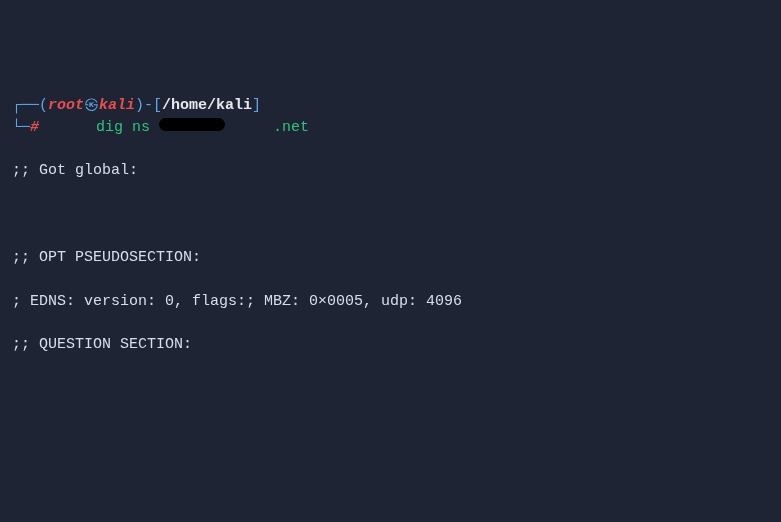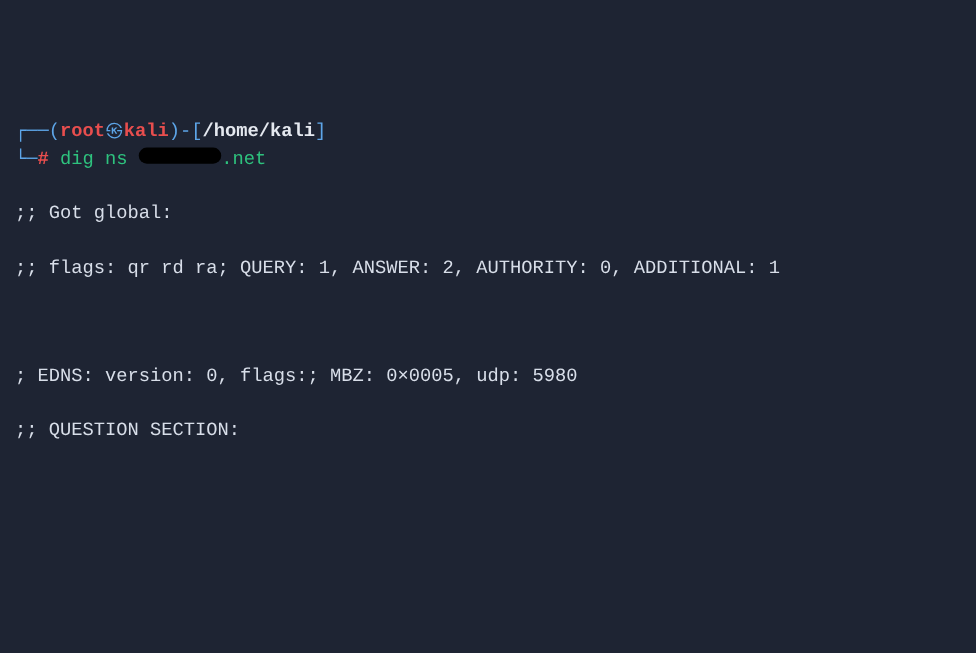--- a/index.html
+++ b/index.html
@@ -8,22 +8,22 @@
       color: #d8dee9;
       font-family: 'Consolas', 'Monaco', 'Courier New', monospace;
       font-size: 15px;
       line-height: 1.45;
       padding: 8px 12px;
       width: 781px;
       height: 522px;
       white-space: pre;
     }
     .blue { color: #5da5e8; }
-    .red { color: #e84e4e; font-weight: bold; }
-    .green { color: #2ec27e; }
+    .red { color: #e84e4e; font-weight: bold; font-style: italic; }
+    .green { color: #2ec27e; margin-left: 48px; }
     .white { color: #e4e8ef; }
     .bold { font-weight: bold; }
     .skull { color: #5da5e8; }
     .redact {
       display: inline-block;
       background: #000;
       border-radius: 9px;
       height: 13px;
       vertical-align: middle;
       position: relative;
@@ -33,23 +33,23 @@
     .r2 { width: 68px; }
     .row { display: block; }
   </style>
 </head>
 <body>
 
 
 
 <div><span class="row"><span class="blue">┌──</span><span class="blue">(</span><span class="red">root</span><span class="skull">㉿</span><span class="red">kali</span><span class="blue">)-[</span><span class="white bold">/home/kali</span><span class="blue">]</span></span><span class="row"><span class="blue">└─</span><span class="red">#</span><span> </span><span class="green">dig ns </span><span class="redact r1"></span><span class="green">.net</span></span>
 <span class="row">;; Got global:</span>
-<span class="row">;; flags: qr rd ra; QUERY: 1, ANSWER: 2, AUTHORITY: 0, ADDITIONAL: 1</span>
 <span class="row"> </span>
-<span class="row">; EDNS: version: 0, flags:; MBZ: 0×0005, udp: 5980</span>
+<span class="row">;; OPT PSEUDOSECTION:</span>
+<span class="row">; EDNS: version: 0, flags:; MBZ: 0×0005, udp: 4096</span>
 <span class="row">;; QUESTION SECTION:</span>
 
 
 
 
 
 
 
 
 

